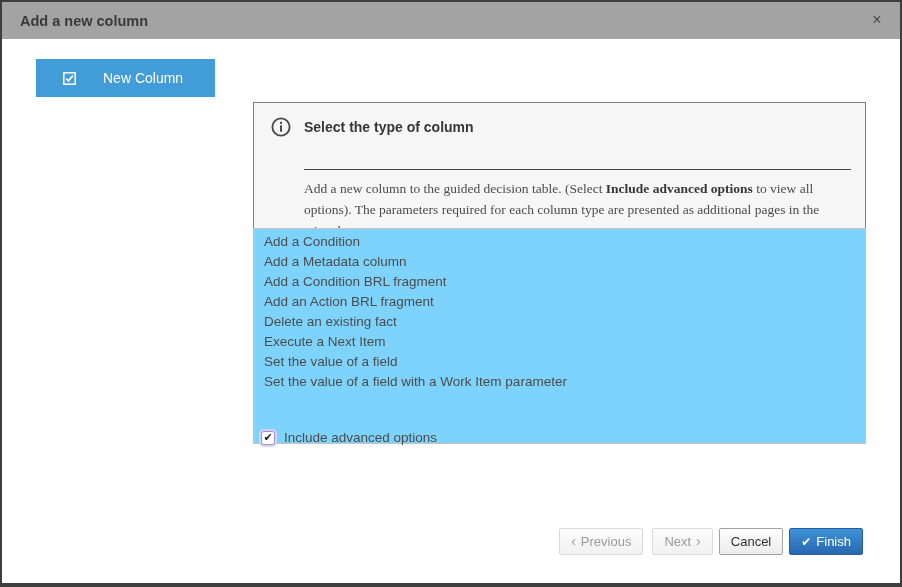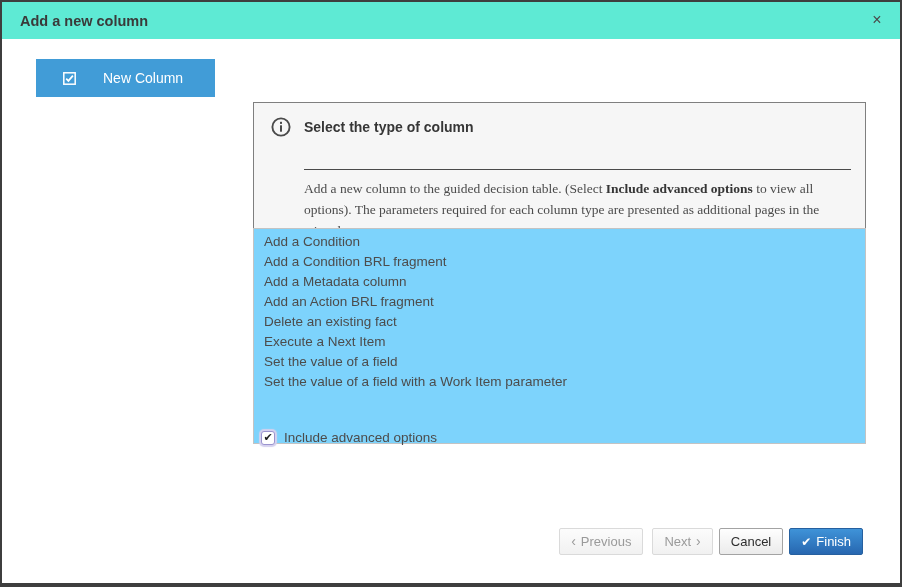--- a/index.html
+++ b/index.html
@@ -12,21 +12,21 @@
     border:2px solid #3e3e3e;
     border-bottom-width:4px;
     box-shadow:0 2px 3px rgba(0,0,0,0.3);
     font-family:"Liberation Sans", sans-serif;
     overflow:hidden;
   }
 
   
   .titlebar {
     position:absolute; left:0; top:0; right:0; height:37px;
-    background:#5eead4;
+    background:#a3a3a3;
   }
   .title {
     position:absolute; left:18px; top:50%; transform:translateY(-50%);
     font-size:14.5px; font-weight:bold; color:#3a3a3a;
   }
   .close-btn {
     position:absolute; right:14px; top:7px;
     width:18px; height:22px; text-align:center;
     font-size:16px; line-height:22px; color:#4a4a4a; cursor:pointer;
   }
@@ -143,22 +143,22 @@
     </span>
     <div class="info-heading">Select the type of column</div>
     <div class="info-hr"></div>
     <div class="info-desc">
       <span>Add a new column to the guided decision table. (Select </span><b>Include advanced options</b><span> to view all options). The parameters required for each column type are presented as additional pages in the wizard.</span>
     </div>
   </div>
 
   <div class="type-list">
     <div class="type-item">Add a Condition</div>
+    <div class="type-item">Add a Metadata column</div>
     <div class="type-item">Add a Condition BRL fragment</div>
-    <div class="type-item">Add a Metadata column</div>
     <div class="type-item">Add an Action BRL fragment</div>
     <div class="type-item">Delete an existing fact</div>
     <div class="type-item">Execute a Next Item</div>
     <div class="type-item">Set the value of a field</div>
     <div class="type-item">Set the value of a field with a Work Item parameter</div>
   </div>
 
   <div class="adv-row">
     <span class="checkbox">✔</span>
     <span class="adv-label">Include advanced options</span>

